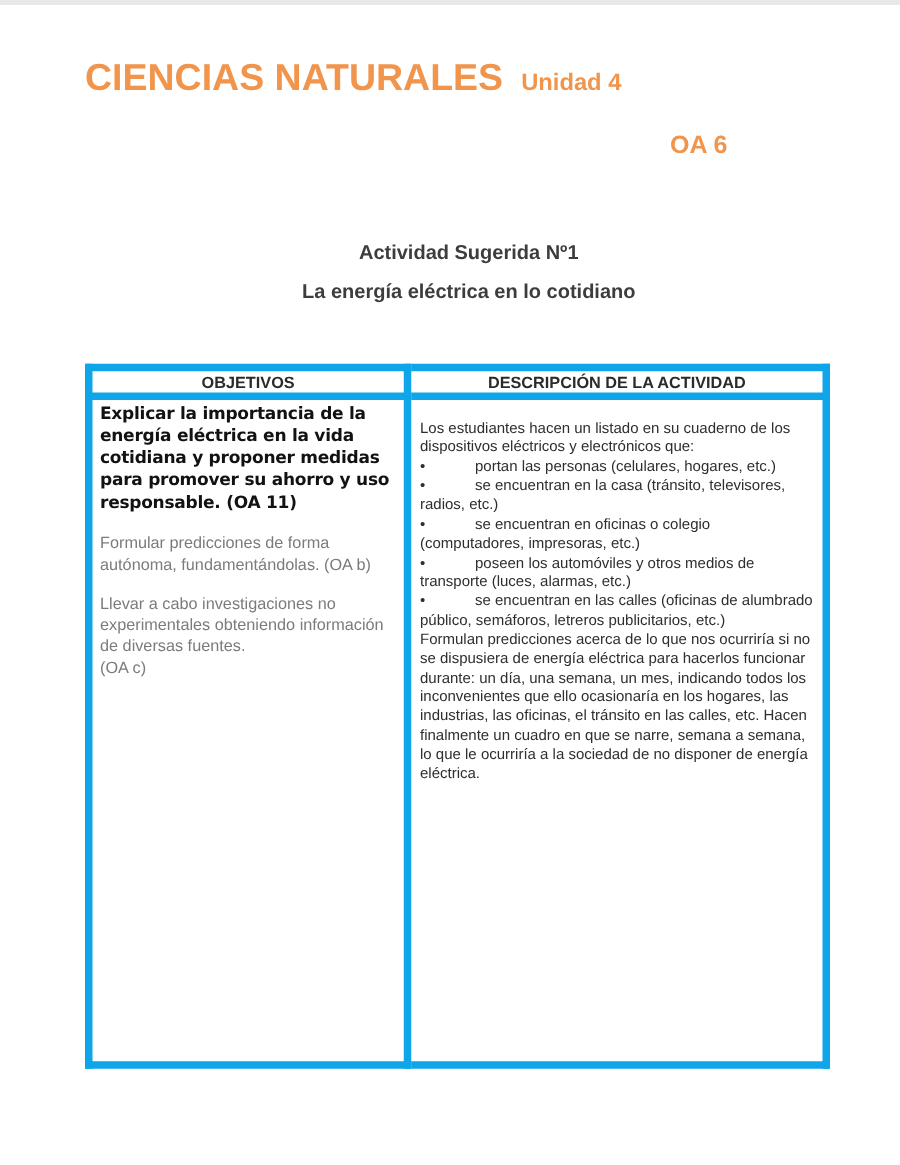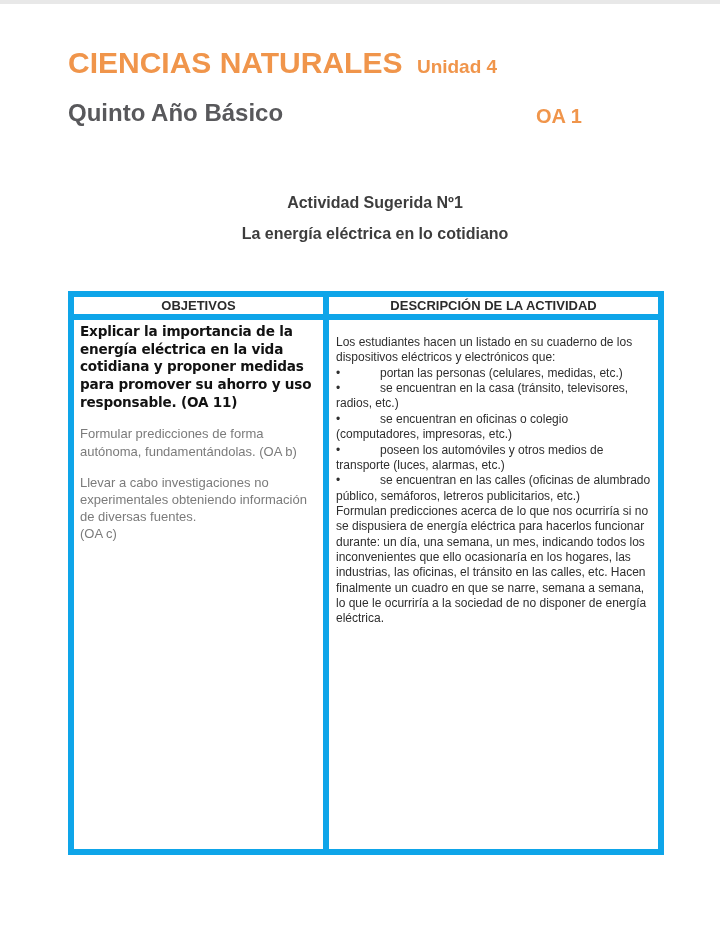--- a/index.html
+++ b/index.html
@@ -77,22 +77,21 @@
 </style>
 </head>
 <body>
 
 <div class="page">
 
   <div class="doc-header">
     <span class="main-title">CIENCIAS NATURALES</span>
     <span class="unit-label">Unidad 4</span>
   </div>
-  <div class="grade-title">Quinto Año Básico</div>
-  <div class="oa-badge">OA 1</div>
+  <div class="oa-badge">OA 6</div>
 
   <div class="activity-titles">
     <div class="activity-title">Actividad Sugerida Nº1</div>
     <div class="activity-subtitle">La energía eléctrica en lo cotidiano</div>
   </div>
 
   <table class="activity-table">
     <colgroup>
         <col class="col-obj">
         <col>
@@ -107,21 +106,21 @@
       <tr>
         <td class="cell cell-objectives">
           <div class="objective-main">Explicar la importancia de la energía eléctrica en la vida cotidiana y proponer medidas para promover su ahorro y uso responsable. (OA 11)</div>
           <div class="objective-secondary">Formular predicciones de forma autónoma, fundamentándolas. (OA b)</div>
           <div class="objective-secondary">Llevar a cabo investigaciones no experimentales obteniendo información de diversas fuentes.
 (OA c)</div>
         </td>
         <td class="cell cell-description">
           <div class="desc-text desc-intro">Los estudiantes hacen un listado en su cuaderno de los dispositivos eléctricos y electrónicos que:</div>
           <div class="desc-text bullet-item">
-            <span class="bullet-dot">•</span><span>portan las personas (celulares, medidas, etc.)</span>
+            <span class="bullet-dot">•</span><span>portan las personas (celulares, hogares, etc.)</span>
           </div>
           <div class="desc-text bullet-item">
             <span class="bullet-dot">•</span><span>se encuentran en la casa (tránsito, televisores, radios, etc.)</span>
           </div>
           <div class="desc-text bullet-item">
             <span class="bullet-dot">•</span><span>se encuentran en oficinas o colegio (computadores, impresoras, etc.)</span>
           </div>
           <div class="desc-text bullet-item">
             <span class="bullet-dot">•</span><span>poseen los automóviles y otros medios de transporte (luces, alarmas, etc.)</span>
           </div>

